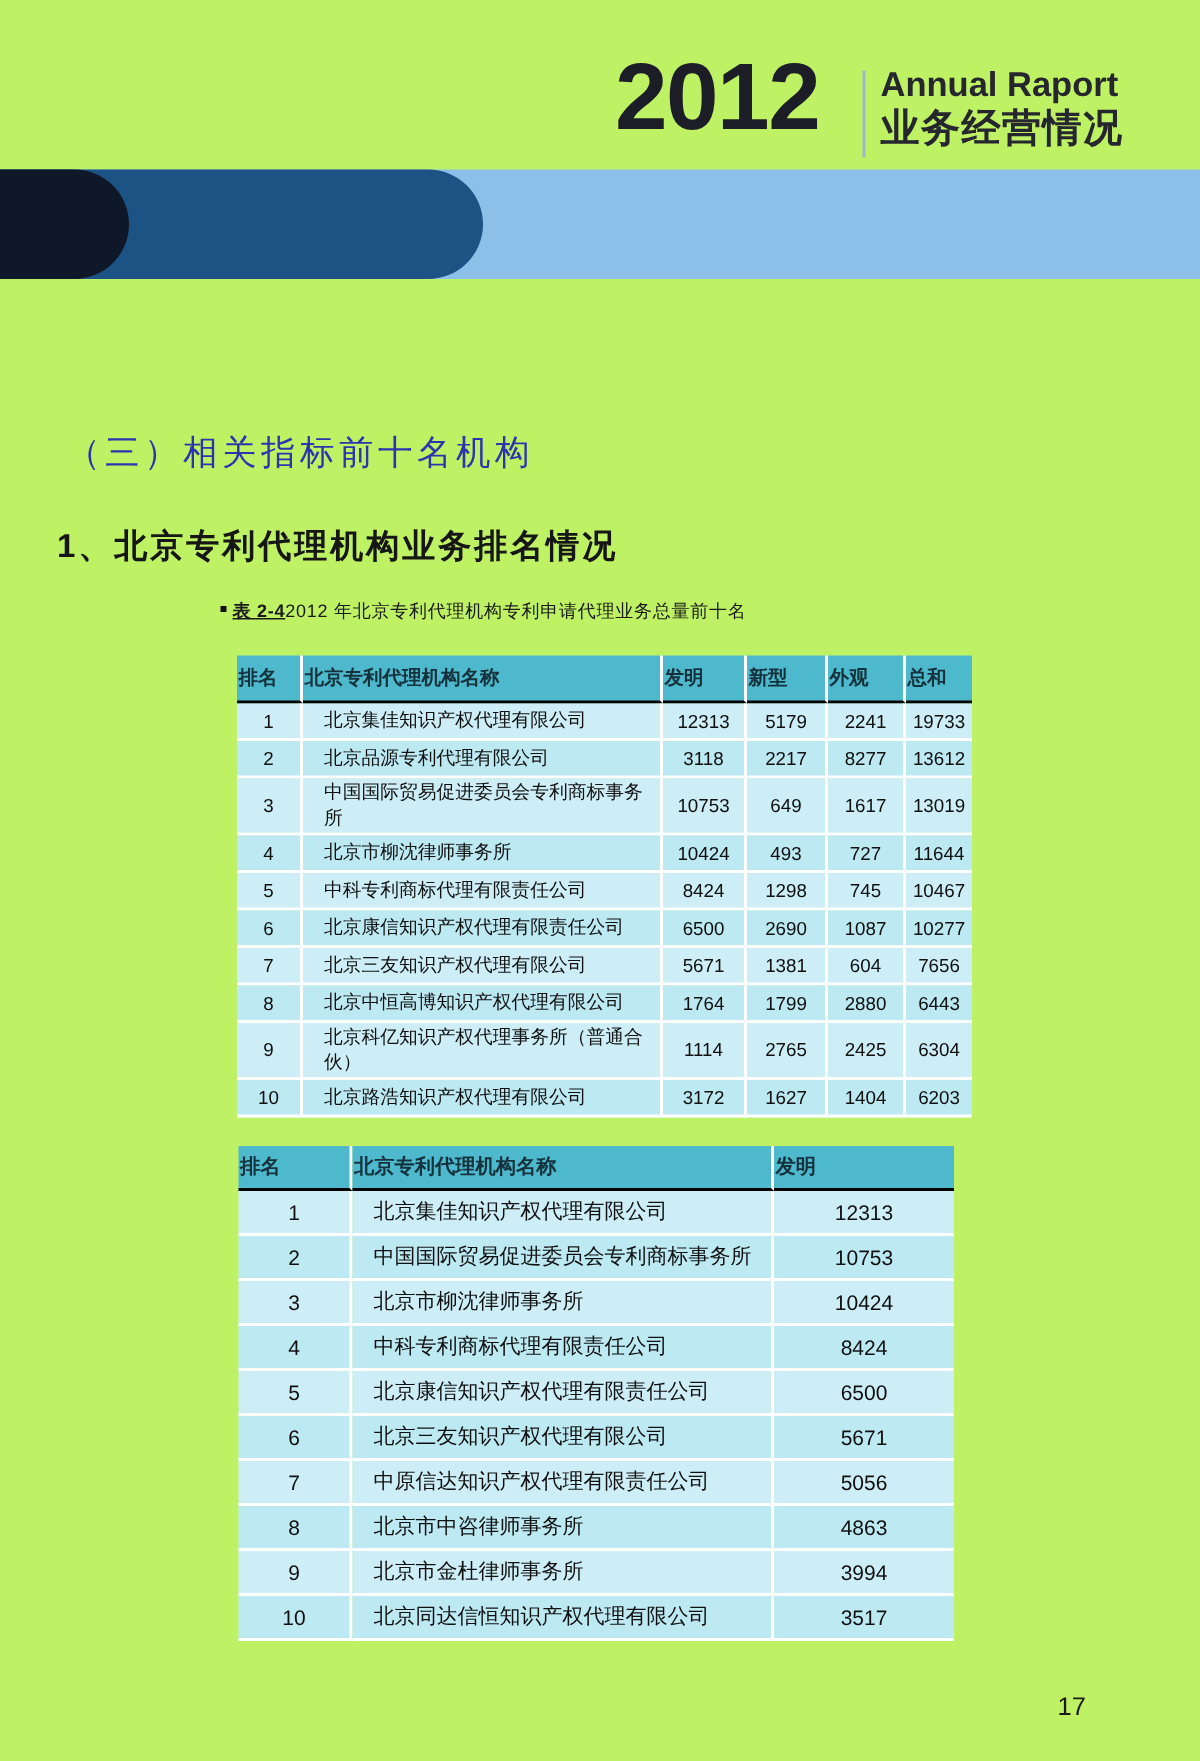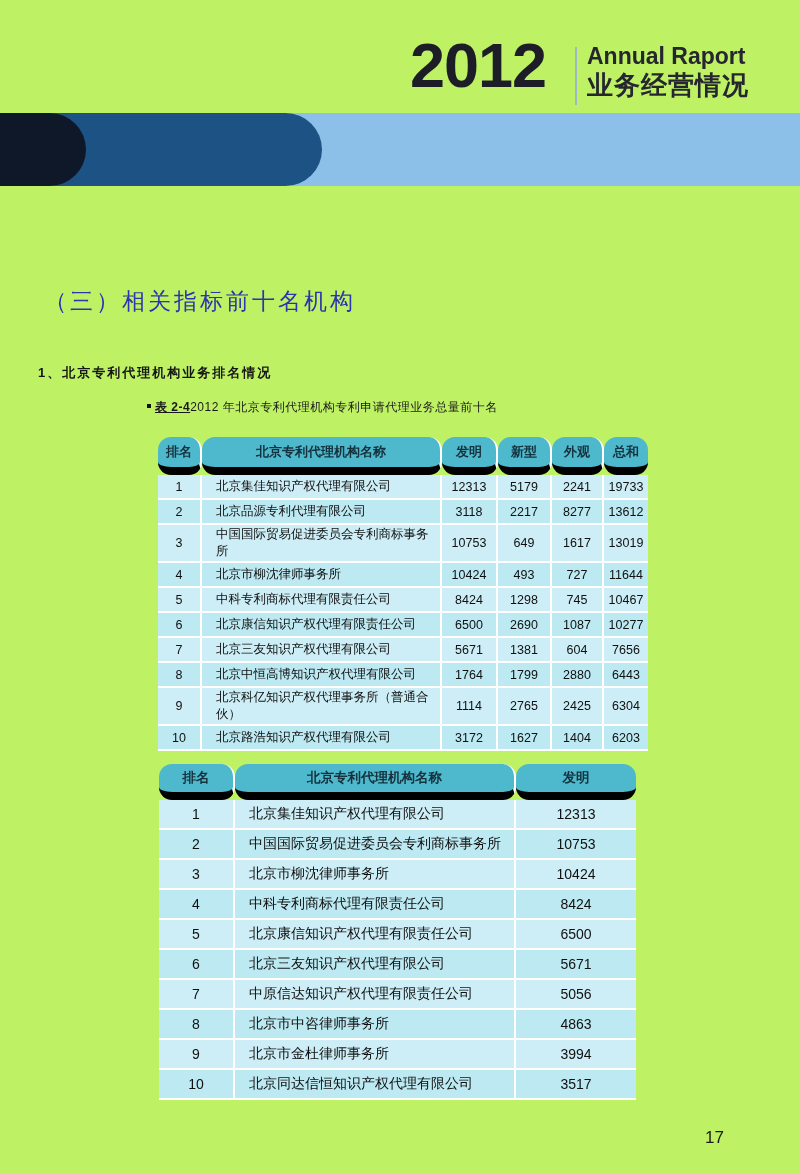--- a/index.html
+++ b/index.html
@@ -37,43 +37,43 @@
     background:var(--band-dark,#0e1828);border-radius:0 40px 40px 0;
   }
 
   
   .sec-heading{
     position:absolute;left:44px;top:286px;
     font-size:23px;font-weight:normal;color:var(--heading-blue,#2c34ae);
     letter-spacing:3px;
   }
   .sub-heading{
-    position:absolute;left:38px;top:364px;
-    font-size:13px;font-weight:bold;color:#161616;letter-spacing:2px;
+    position:absolute;left:38px;top:349px;
+    font-size:22px;font-weight:bold;color:#161616;letter-spacing:2px;
   }
 
   
   .caption{position:absolute;font-size:12px;color:#1a1a1a;letter-spacing:.5px;}
   .cap1{left:147px;top:399px;}
   .cap2{left:147px;top:729px;}
   .bullet{
     display:inline-block;width:4px;height:4px;background:#111;
     margin-right:4px;vertical-align:3px;
   }
   .cap-label{font-weight:bold;text-decoration:underline;}
 
   
   .tbl{position:absolute;}
   .tbl1{left:158px;top:437px;width:468px;}
   .tbl2{left:159px;top:764px;width:467px;}
   table{border-collapse:separate;border-spacing:0;width:100%;table-layout:fixed;}
   th{
     background:var(--th-bg,#4eb8cd);
-    font-weight:bold;color:#14313c;text-align:center;
-    border-right:2px solid #fff;border-bottom:8px solid #000000;border-radius:13px;
+    font-weight:bold;color:#14313c;text-align:left;
+    border-right:2px solid #fff;border-bottom:2px solid #000000;
   }
   td{
     color:#101010;
     border-right:2px solid #fff;border-bottom:2px solid #fff;
   }
   tr th:last-child, tr td:last-child{border-right:none;}
   tbody tr:nth-child(odd) td{background:var(--row-odd,#cdeef6);}
   tbody tr:nth-child(even) td{background:var(--row-even,#bce9f2);}
   td.num, td.rank{text-align:center;}
   td.name{text-align:left;padding-left:14px;}

